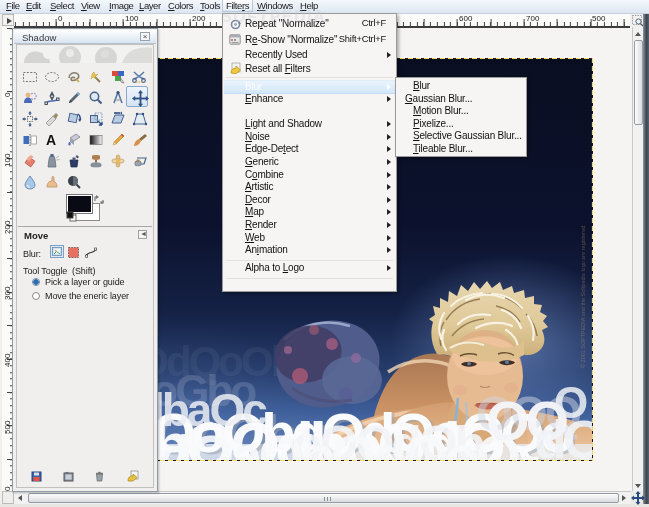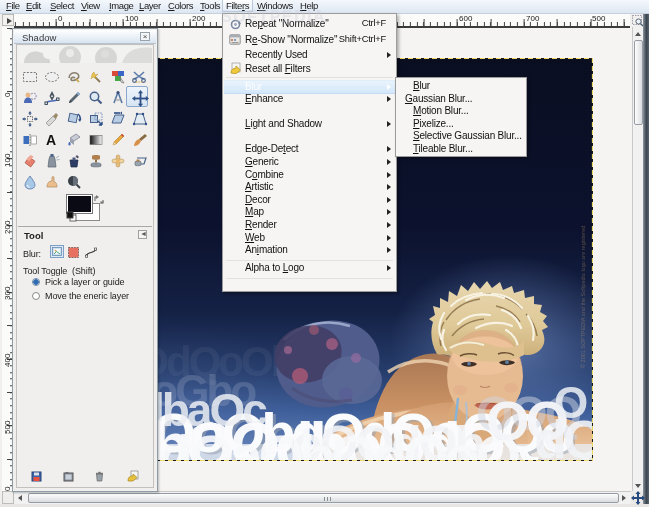--- a/index.html
+++ b/index.html
@@ -539,21 +539,21 @@
       <svg style="position:absolute;left:76px;top:149px;" width="12" height="12" viewBox="0 0 12 12">
           <path d="M2,7 L2,3 L5,3 M7,9 L10,9 L10,6" fill="none" stroke="#777" stroke-width="1.2"></path>
           <path d="M6,3 L3,1 L3,5 Z M9,10 L7,7.5 L11,7.5 Z" fill="#777"></path>
         </svg>
       <svg style="position:absolute;left:49px;top:166px;" width="11" height="11" viewBox="0 0 11 11">
           <rect x="4" y="4" width="6" height="6" fill="#fff" stroke="#666"></rect>
           <rect x="1" y="1" width="6" height="6" fill="#111" stroke="#444"></rect>
         </svg>
     </div>
     <div id="optbox">
-      <span class="hd">Tool</span>
+      <span class="hd">Move</span>
         <div id="opthdbtn">
           <span style="position:absolute;left:1px;top:-1px;font-size:7px;color:#555;">◄</span>
         </div>
       <span class="olabel" style="left:5px;top:22px;">Blur:</span>
       <div class="obtn" style="left:32px;top:18px;border:1px solid #7da0c8;background:#dce8f4;">
           <svg width="12" height="11" viewBox="0 0 12 11" style="position:absolute;left:0px;top:0px;">
             <rect x="1.5" y="1.5" width="9" height="8" fill="#cfe0ef" stroke="#6a8ab0" stroke-width="0.8"></rect>
             <rect x="3" y="3" width="6" height="5" fill="#f4f8fb"></rect>
             <circle cx="4.6" cy="4.6" r="0.9" fill="#e0a040"></circle>
             <path d="M3,8 L5.5,5.5 L9,8" stroke="#4a7" stroke-width="1" fill="none"></path>
@@ -635,20 +635,24 @@
       <span class="arr" style="border-left-color:#fff;top:3.5px;"></span>
     </div>
   <div class="it" style="top:79px;height:12.6px;">
       <span class="txt"><u>E</u>nhance</span>
       <span class="arr"></span>
     </div>
   <div class="it" style="top:104.2px;height:12.6px;">
       <span class="txt"><u>L</u>ight and Shadow</span>
       <span class="arr"></span>
     </div>
+  <div class="it" style="top:116.8px;height:12.6px;">
+      <span class="txt"><u>N</u>oise</span>
+      <span class="arr"></span>
+    </div>
   <div class="it" style="top:129.4px;height:12.6px;">
       <span class="txt">Edge-De<u>t</u>ect</span>
       <span class="arr"></span>
     </div>
   <div class="it" style="top:142px;height:12.6px;">
       <span class="txt"><u>G</u>eneric</span>
       <span class="arr"></span>
     </div>
   <div class="it" style="top:154.6px;height:12.6px;">
       <span class="txt">C<u>o</u>mbine</span>

